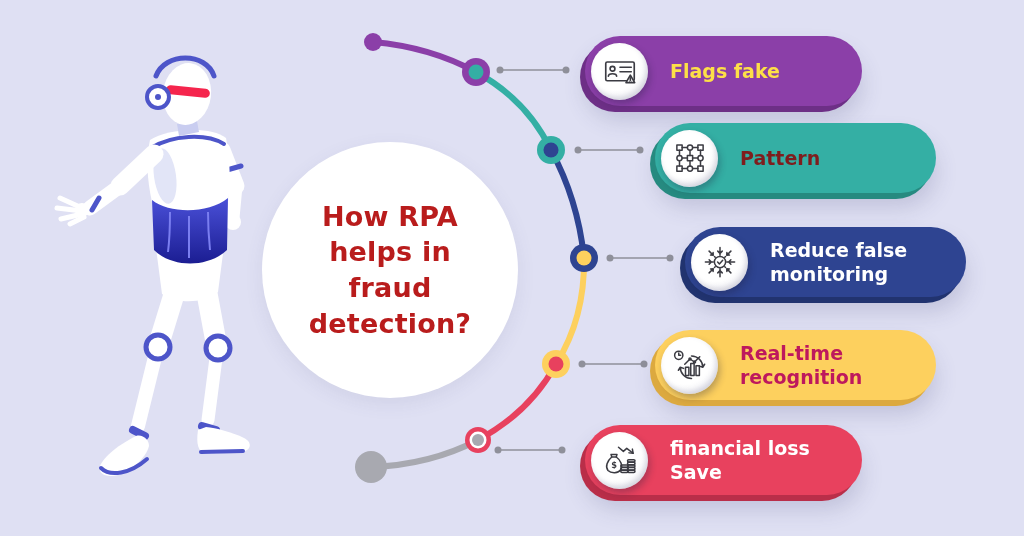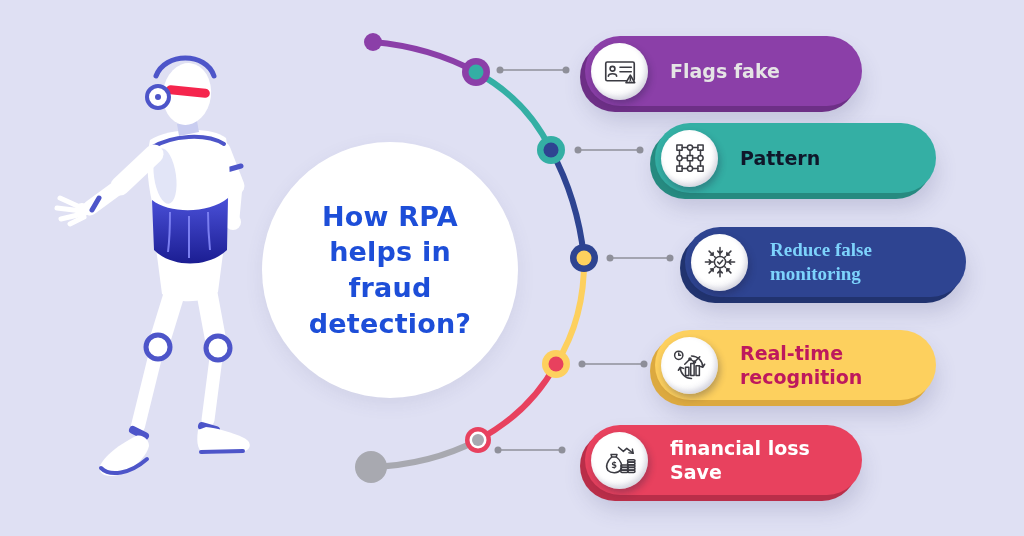--- a/index.html
+++ b/index.html
@@ -159,66 +159,66 @@
       </g>
       <g>
         <line x1="498" y1="450" x2="562" y2="450" stroke="#8f909a"></line>
         <circle cx="498" cy="450" r="3.5" fill="#8f909a"></circle>
           <circle cx="562" cy="450" r="3.5" fill="#8f909a"></circle>
       </g>
     </g>
   </svg>
 
   <div class="center-circle" style="background-color: rgb(255, 255, 255);">
-    <div class="title" style="color: #1d4ed8;">How RPA
+    <div class="title" style="color: #b91c1c;">How RPA
 helps in
 fraud
 detection?</div>
   </div>
 
-  <div class="pill pill-0" style="background-color: rgb(139, 63, 168); --shade: #6d2f86; color: #e5e5e5;">
+  <div class="pill pill-0" style="background-color: rgb(139, 63, 168); --shade: #6d2f86; color: #fde047;">
     <div class="icon-circle">
       <svg class="icon-svg" width="36" height="36" viewBox="0 0 48 48" stroke-width="2.2" stroke="#3b3b42">
         <rect x="5" y="12" width="38" height="25" rx="2"></rect>
         <circle cx="14" cy="21" r="3.2"></circle>
         <path d="M8.5,31 C8.5,26.5 19.5,26.5 19.5,31"></path>
         <path d="M24,19 h15"></path>
           <path d="M24,25 h15"></path>
         <path d="M32,39.5 l5.8,-10 l5.8,10 z" fill="#ffffff"></path>
         <path d="M37.8,33 v3.2"></path>
           <circle cx="37.8" cy="38" r="0.4"></circle>
       </svg>
     </div>
     <div class="label">
       <span>Flags fake</span>
     </div>
   </div>
 
-  <div class="pill pill-1" style="background-color: rgb(52, 175, 164); --shade: #268a80; color: #0f172a;">
+  <div class="pill pill-1" style="background-color: rgb(52, 175, 164); --shade: #268a80; color: #7f1d1d;">
     <div class="icon-circle">
       <svg class="icon-svg" width="36" height="36" viewBox="0 0 48 48" stroke-width="2" stroke="#3b3b42">
         <rect x="6.5" y="6.5" width="7" height="7"></rect>
           <rect x="34.5" y="6.5" width="7" height="7"></rect>
         <rect x="6.5" y="34.5" width="7" height="7"></rect>
           <rect x="34.5" y="34.5" width="7" height="7"></rect>
         <circle cx="24" cy="10" r="3.5"></circle>
           <circle cx="10" cy="24" r="3.5"></circle>
         <circle cx="38" cy="24" r="3.5"></circle>
           <circle cx="24" cy="38" r="3.5"></circle>
         <rect x="20.5" y="20.5" width="7" height="7"></rect>
         <path d="M13.5,10 h7 M27.5,10 h7 M13.5,24 h7 M27.5,24 h7 M13.5,38 h7 M27.5,38 h7"></path>
         <path d="M10,13.5 v7 M10,27.5 v7 M24,13.5 v7 M24,27.5 v7 M38,13.5 v7 M38,27.5 v7"></path>
       </svg>
     </div>
     <div class="label">
       <span>Pattern</span>
     </div>
   </div>
 
-  <div class="pill pill-2" style="background-color: rgb(46, 68, 145); --shade: #21336f; color: #7dd3fc; font-family: Liberation Serif, serif;">
+  <div class="pill pill-2" style="background-color: rgb(46, 68, 145); --shade: #21336f; color: #ffffff;">
     <div class="icon-circle">
       <svg class="icon-svg" width="36" height="36" viewBox="0 0 48 48" stroke-width="2" stroke="#3b3b42">
         <circle cx="24" cy="24" r="7.5"></circle>
         <path d="M24,15 v-1.5 M24,33 v1.5 M15,24 h-1.5 M33,24 h1.5 M17.6,17.6 l-1,-1 M30.4,30.4 l1,1 M30.4,17.6 l1,-1 M17.6,30.4 l-1,1"></path>
         <path d="M20.8,24 l2.4,2.6 l4.4,-5"></path>
         <path d="M24,4.5 v8 M21,9.5 L24,12.5 L27,9.5"></path>
         <path d="M24,43.5 v-8 M21,38.5 L24,35.5 L27,38.5"></path>
         <path d="M4.5,24 h8 M9.5,21 L12.5,24 L9.5,27"></path>
         <path d="M43.5,24 h-8 M38.5,21 L35.5,24 L38.5,27"></path>
         <path d="M9.5,9.5 L15,15 M14.8,11.4 L15,15 L11.4,14.8"></path>

